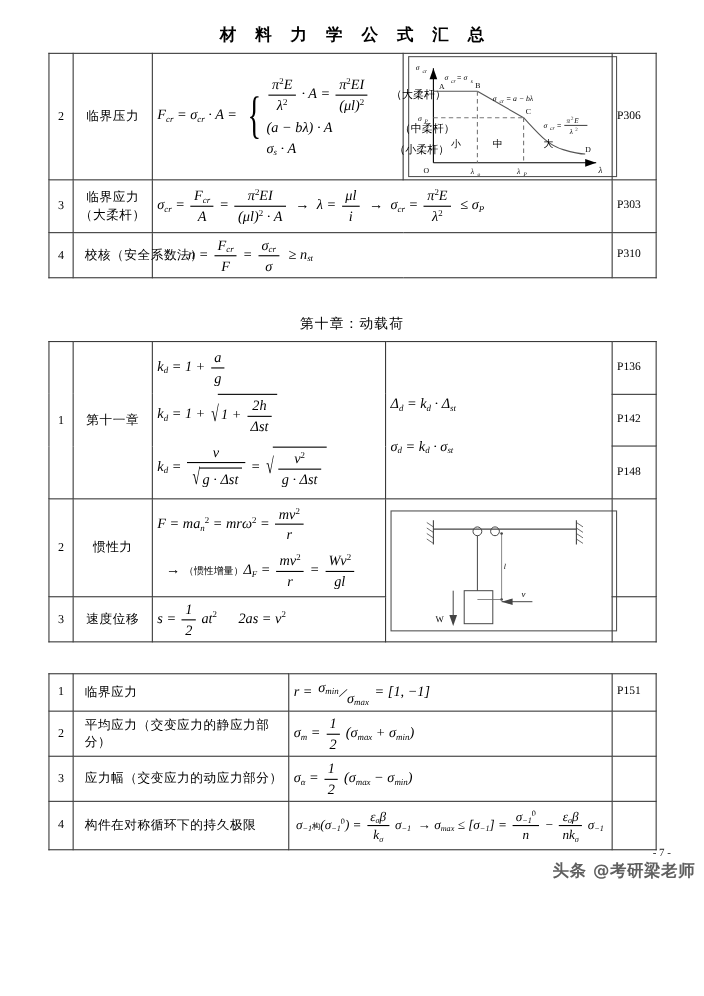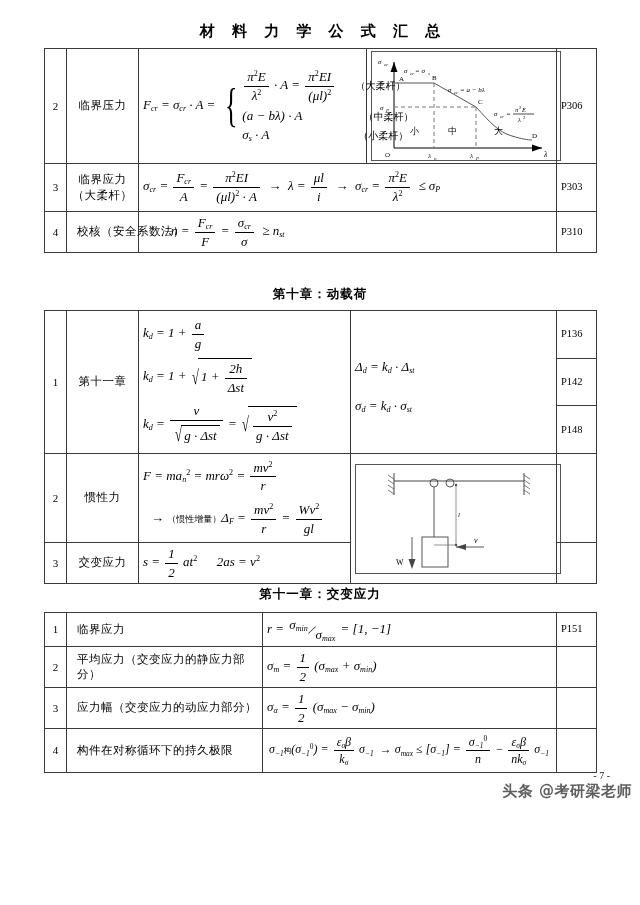--- a/index.html
+++ b/index.html
@@ -27,21 +27,21 @@
     letter-spacing: 6px;
     padding-top: 22px;
     padding-left: 6px;
     font-family: "DejaVu Sans", "Liberation Sans", sans-serif;
   }
 
   
   .section-heading {
     text-align: center;
     font-size: 12.5px;
-    font-weight: bold;
+    font-weight: normal;
     font-family: "DejaVu Sans", "Liberation Sans", sans-serif;
     letter-spacing: 1px;
   }
 
   
   table.grid {
     border-collapse: collapse;
     table-layout: fixed;
     font-size: 11px;
   }
@@ -446,35 +446,34 @@
             <line x1="56" y1="72" x2="56" y2="100" stroke="#444" stroke-width="0.9"></line>
             <polygon points="56,104 52.5,94 59.5,94" fill="#444"></polygon>
             <text x="40" y="100" font-size="8" font-family="Liberation Serif, serif">W</text>
           </svg>
         </td>
         <td class="pageref"></td>
       </tr>
 
       <tr style="height:36px;">
         <td class="idx">3</td>
-        <td class="label">交变应力</td>
+        <td class="label">速度位移</td>
         <td class="formula">
           <span class="m">
             <span>s</span> =
             <span class="frac"><span class="num">1</span><span class="den">2</span></span>
             <span>at</span><sup>2</sup>
             &nbsp;&nbsp;&nbsp;&nbsp; 2<span>as</span> = <span>v</span><sup>2</sup>
           </span>
         </td>
         <td class="pageref"></td>
       </tr>
     </tbody>
   </table>
 
-  <div class="section-heading" style="position:absolute; left:0; top:586px; width:640px;">第十一章：交变应力</div>
 
   <table class="grid" style="position:absolute; left:44px; top:612px; width:552px;">
     <colgroup>
       <col style="width:22px">
         <col style="width:196px">
       <col style="width:294px">
         <col style="width:40px">
     </colgroup>
     <tbody>
 

